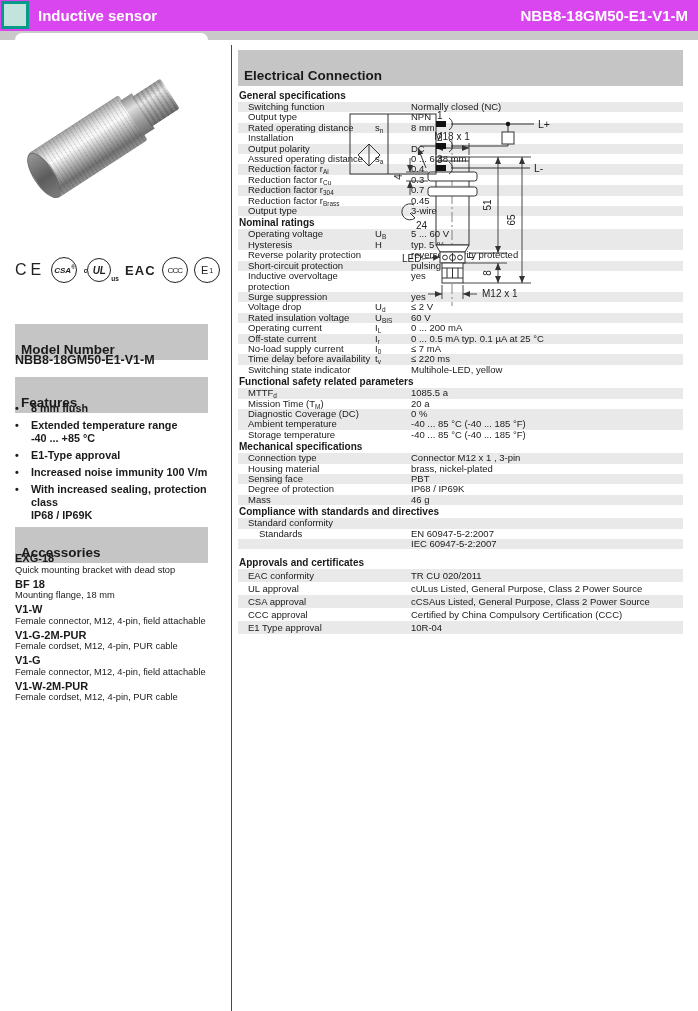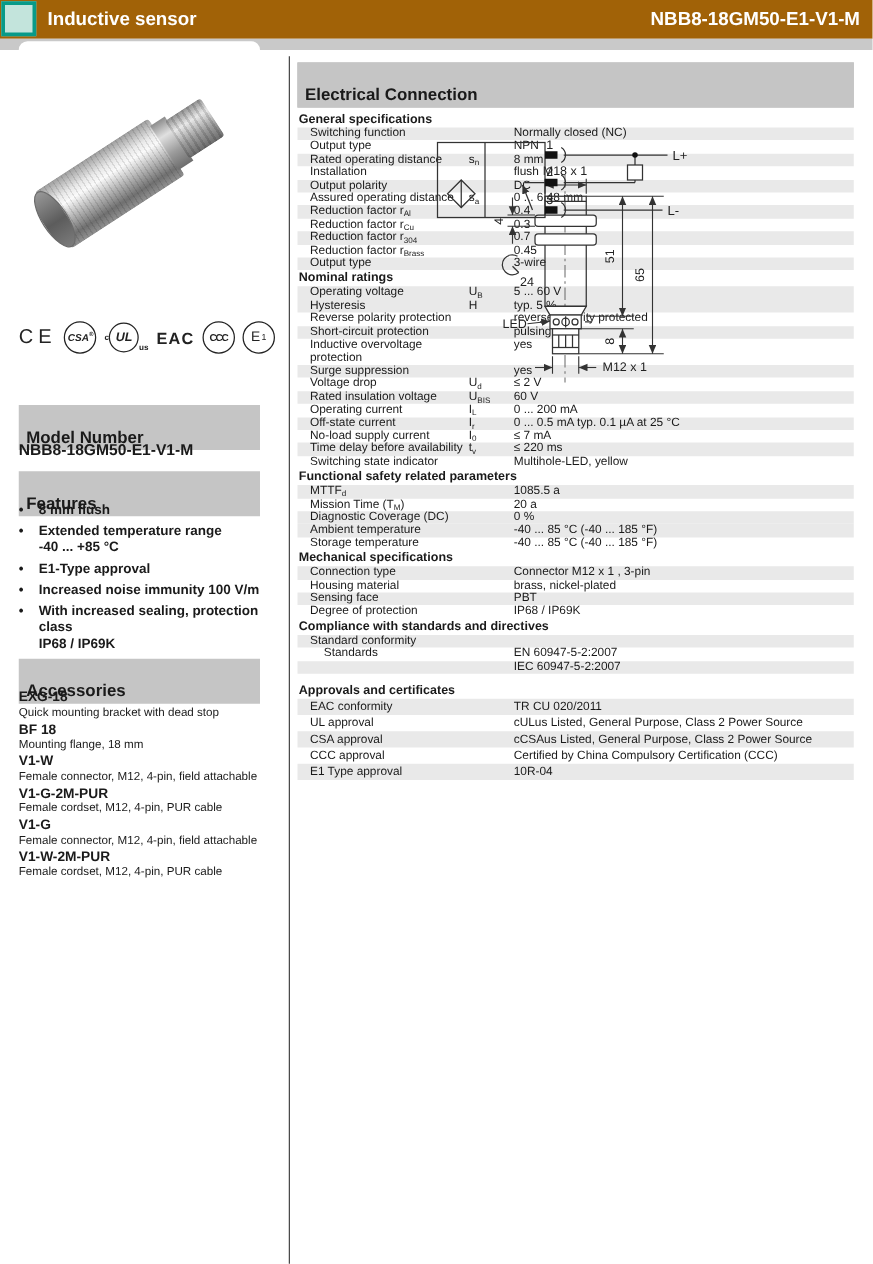--- a/index.html
+++ b/index.html
@@ -2,21 +2,21 @@
 <html><head>
 <meta charset="utf-8">
 <style>
   * { margin:0; padding:0; box-sizing:border-box; }
   html,body { background:#fff; }
   body { width:698px; height:1011px; position:relative; font-family:"Liberation Sans", sans-serif; color:#1a1a1a; overflow:hidden; }
   sub { font-size:0.68em; vertical-align:-2px; line-height:0; }
   sup { font-size:0.6em; vertical-align:4px; line-height:0; }
 
   
-  #topbar { position:absolute; left:0; top:0; width:698px; height:31px; background:#a16207; }
+  #topbar { position:absolute; left:0; top:0; width:698px; height:31px; background:#d946ef; }
   #brandmark { position:absolute; left:1px; top:1px; width:28px; height:28px; background:#c3e4dc; border:3px solid #089a88; }
   #topbar .ttl { position:absolute; left:38px; top:0; line-height:31px; color:#fff; font-weight:bold; font-size:15px; }
   #topbar .mdl { position:absolute; right:10px; top:0; line-height:31px; color:#fff; font-weight:bold; font-size:15px; }
   #graybar { position:absolute; left:0; top:31px; width:698px; height:9px; background:#c9c9c9; }
   #whitetab { position:absolute; left:15px; top:33px; width:193px; height:7px; background:#fff; border-radius:8px 8px 0 0; }
   #divider { position:absolute; left:231px; top:45px; width:1px; height:966px; background:#4a4a4a; }
 
   
   #leftcol { position:absolute; left:15px; top:40px; width:200px; height:971px; }
   #rightcol { position:absolute; left:238px; top:50px; width:445px; height:961px; }
@@ -41,21 +41,21 @@
 
   #logo-row { position:absolute; left:0; top:212px; width:205px; height:36px; display:flex; align-items:center; justify-content:space-between; }
   .logo { display:inline-flex; align-items:center; color:#222; }
   .circ { display:inline-flex; align-items:center; justify-content:center; border:1.4px solid #222; border-radius:50%; width:26px; height:26px; }
   .logo-ce { font-size:16px; letter-spacing:4px; }
   .csa-t { font-style:italic; font-weight:bold; font-size:8px; }
   .logo-culus .pre, .logo-culus .post { font-size:6.5px; font-weight:bold; }
   .logo-culus .post { align-self:flex-end; }
   .ul-t { width:24px; height:24px; font-weight:bold; font-style:italic; font-size:10px; }
   .logo-eac { font-weight:bold; font-size:13px; letter-spacing:1px; }
-  .ccc-t { font-size:8px; font-weight:bold; letter-spacing:-1px; }
+  .ccc-t { font-size:8px; font-weight:normal; letter-spacing:-1px; }
   .e1-t { font-size:11px; }
   .e1-n { font-size:7px; margin-left:1px; }
 
   #modelbar { position:absolute; left:0; top:284px; width:193px; }
   #model-value { position:absolute; left:0; top:313px; font-weight:bold; font-size:12.5px; }
   #featbar { position:absolute; left:0; top:337px; width:193px; }
   #features-list { position:absolute; left:0; top:362px; width:193px; list-style:none; }
   #features-list li { display:flex; margin-bottom:4px; font-weight:bold; font-size:10.8px; line-height:13px; }
   #features-list .bullet { width:16px; flex:none; }
   #accbar { position:absolute; left:0; top:487px; width:193px; }
@@ -207,21 +207,20 @@
           <span class="val">NPN</span>
         </div>
         <div class="trow alt">
           <span class="lbl">Rated operating distance</span>
           <span class="sym">s<sub>n</sub></span>
           <span class="val">8 mm</span>
         </div>
         <div class="trow">
           <span class="lbl">Installation</span>
           <span class="sym"></span>
-          <span class="val">flush</span>
         </div>
         <div class="trow alt">
           <span class="lbl">Output polarity</span>
           <span class="sym"></span>
           <span class="val">DC</span>
         </div>
         <div class="trow">
           <span class="lbl">Assured operating distance</span>
           <span class="sym">s<sub>a</sub></span>
           <span class="val">0 ... 6.48 mm</span>
@@ -356,20 +355,25 @@
         </div>
         <div class="trow alt">
           <span class="lbl">Sensing face</span>
           <span class="sym"></span>
           <span class="val">PBT</span>
         </div>
         <div class="trow">
           <span class="lbl">Degree of protection</span>
           <span class="sym"></span>
           <span class="val">IP68 / IP69K</span>
+        </div>
+        <div class="trow alt">
+          <span class="lbl">Mass</span>
+          <span class="sym"></span>
+          <span class="val">46 g</span>
         </div>
         <div class="tsec">Compliance with standards and directives</div>
         <div class="trow alt">
           <span class="lbl">Standard conformity</span>
           <span class="sym"></span>
           <span class="val"></span>
         </div>
         <div class="trow">
           <span class="lbl ind2">Standards</span>
           <span class="sym"></span>

